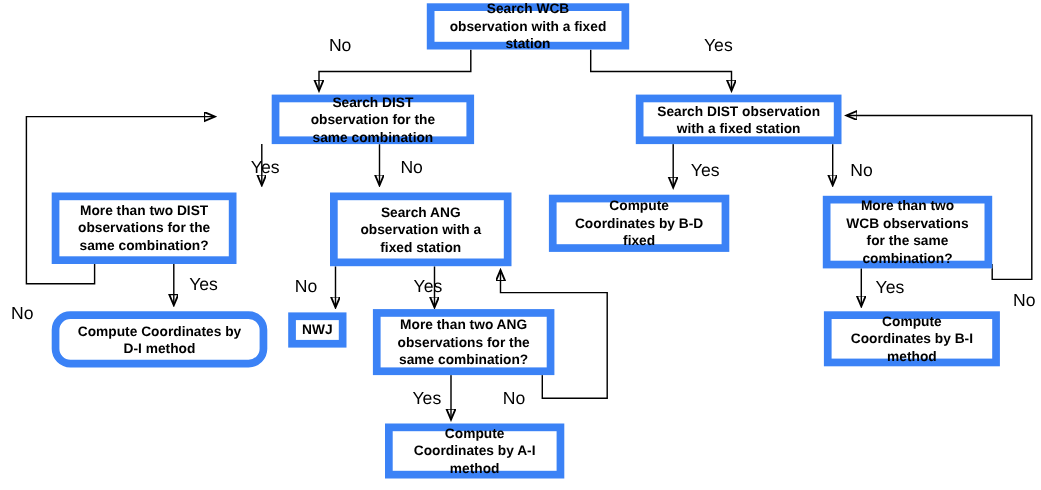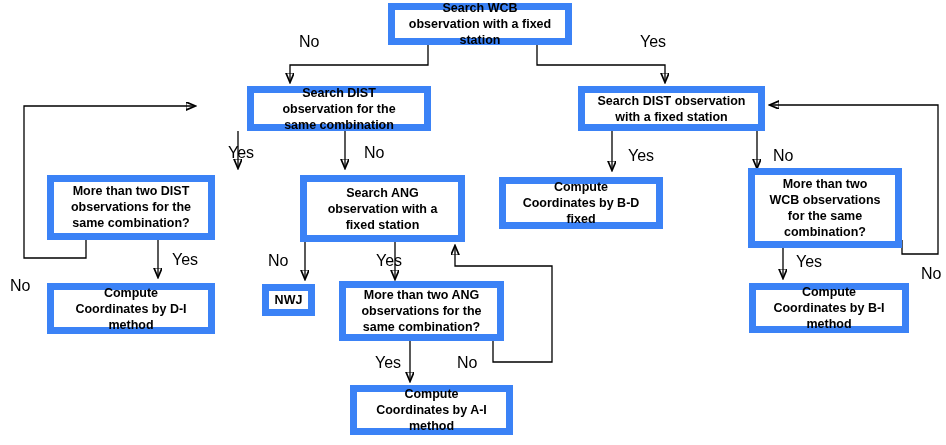--- a/index.html
+++ b/index.html
@@ -112,25 +112,25 @@
   </div>
 
   <div class="node" style="left:300px; top:175px; width:165px; height:67px;">
     <span>Search ANG observation with a fixed station</span>
   </div>
 
   <div class="node" style="left:499px; top:177px; width:164px; height:52px;">
     <span>Compute Coordinates by B-D fixed</span>
   </div>
 
-  <div class="node" style="left:748px; top:168px; width:154px; height:80px;">
+  <div class="node" style="left:748px; top:178px; width:154px; height:66px;">
     <span>More than two WCB observations for the same combination?</span>
   </div>
 
-  <div class="node" style="left:47px; top:283px; width:168px; height:51px;">
+  <div class="node" style="left:47px; top:283px; width:196px; height:51px;border-radius:17px;">
     <span>Compute Coordinates by D-I method</span>
   </div>
 
   <div class="node" style="left:262px; top:284px; width:53px; height:32px;">
     <span>NWJ</span>
   </div>
 
   <div class="node" style="left:339px; top:281px; width:165px; height:60px;justify-content:center;">
     <span>More than two ANG observations for the same combination?</span>
   </div>

